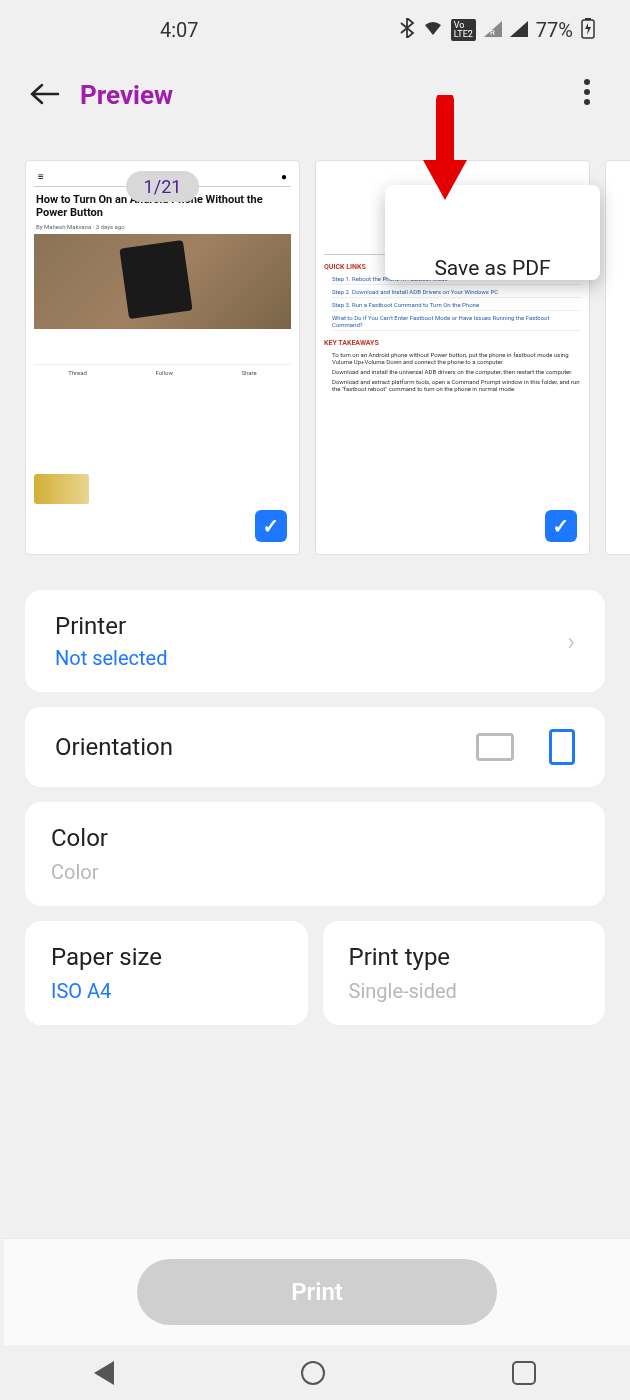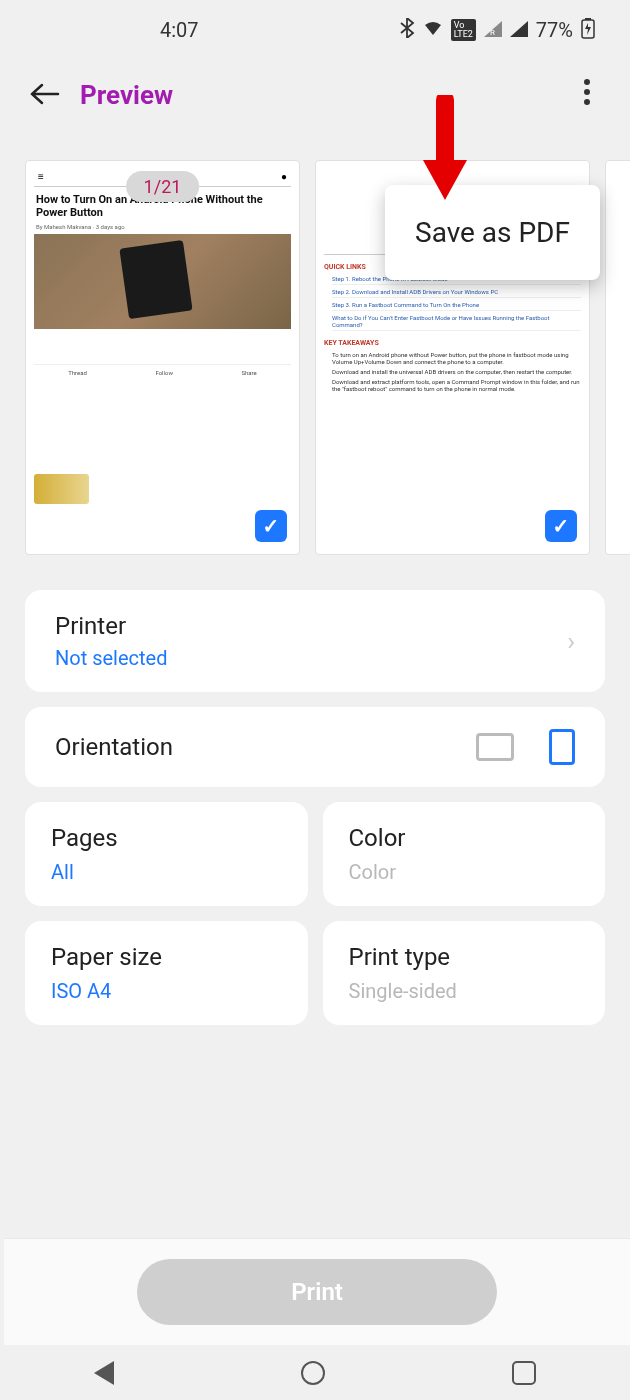--- a/index.html
+++ b/index.html
@@ -54,21 +54,21 @@
   }
   .page-badge {
     position: absolute;
     top: 10px;
     left: 50%;
     transform: translateX(-50%);
     background: #d8d8d8;
     border-radius: 20px;
     padding: 5px 18px;
     font-size: 18px;
-    color: #be185d;
+    color: #4c1d95;
     z-index: 5;
   }
   .check-badge {
     position: absolute;
     bottom: 12px;
     right: 12px;
     width: 32px;
     height: 32px;
     background: #1e78ff;
     border-radius: 6px;
@@ -94,23 +94,23 @@
   .popup {
     position: absolute;
     top: 185px;
     right: 30px;
     width: 215px;
     height: 95px;
     background: #fff;
     border-radius: 8px;
     box-shadow: 0 6px 18px rgba(0,0,0,0.25);
     display: flex;
-    align-items: center;
+    align-items: flex-end;
     justify-content: center;
-    font-size: 28px;
+    font-size: 21px;
     color: #222;
     z-index: 100;
   }
   .arrow {
     position: absolute;
     top: 95px;
     right: 155px;
     z-index: 101;
   }
   .settings {
@@ -295,24 +295,20 @@
   <div class="setting-card">
     <span class="setting-label">Orientation</span>
     <div class="orient-opts">
       <div class="orient-icon"></div>
       <div class="orient-icon portrait"></div>
     </div>
   </div>
 
   <div class="settings-row">
     <div class="setting-card">
-      <span class="setting-label">Pages</span>
-      <span class="setting-value">All</span>
-    </div>
-    <div class="setting-card">
       <span class="setting-label">Color</span>
       <span class="setting-value-gray">Color</span>
     </div>
   </div>
 
   <div class="settings-row">
     <div class="setting-card">
       <span class="setting-label">Paper size</span>
       <span class="setting-value">ISO A4</span>
     </div>

